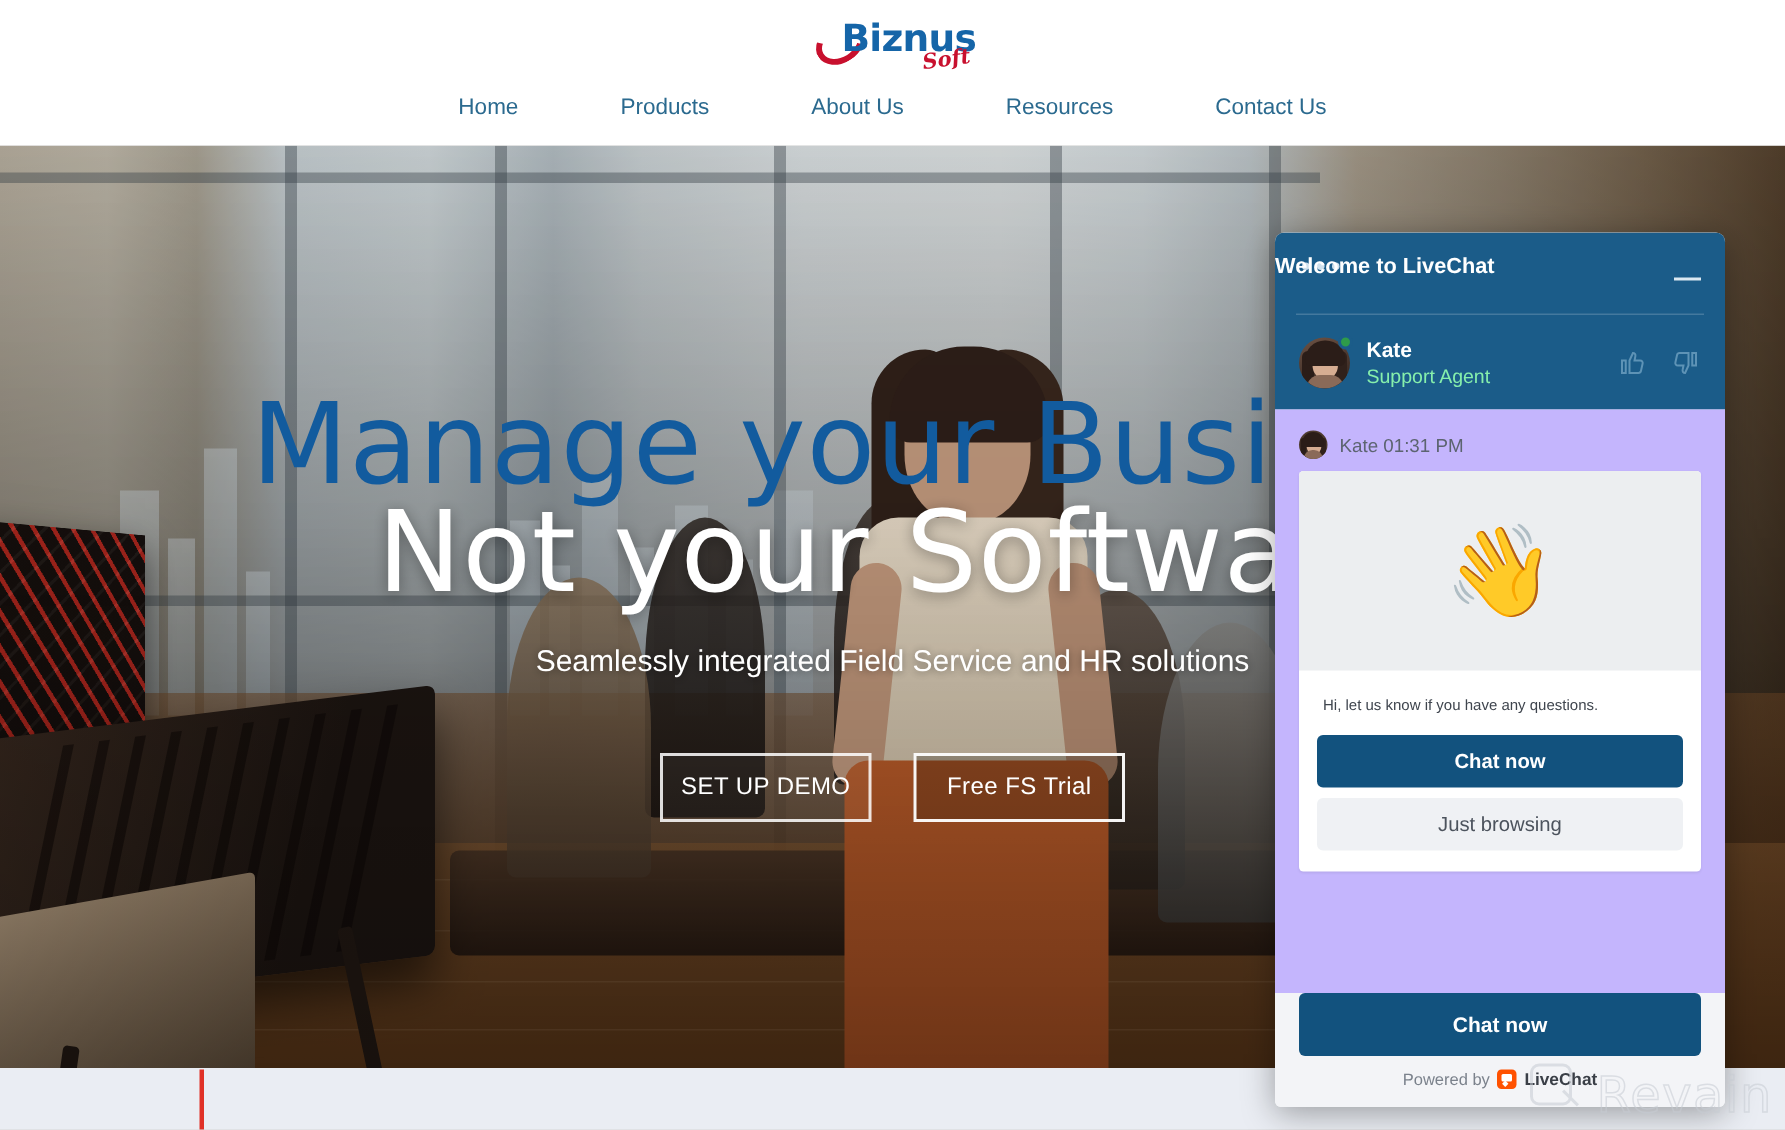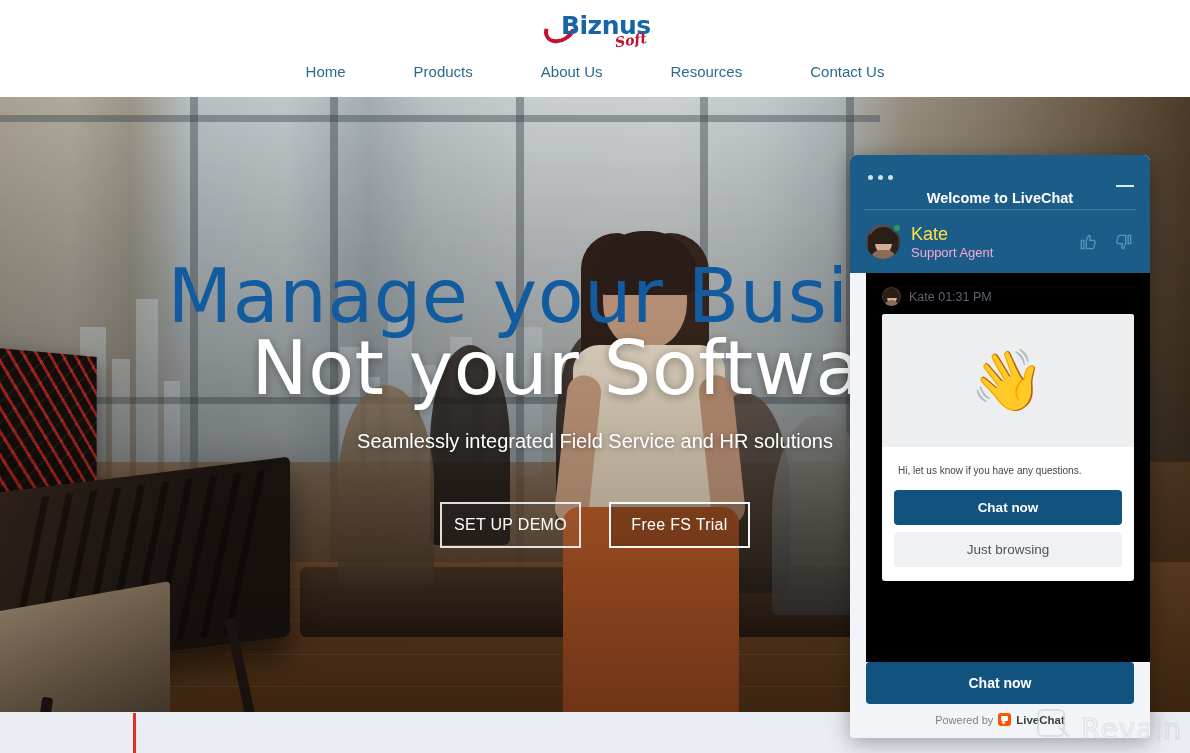--- a/index.html
+++ b/index.html
@@ -189,21 +189,21 @@
   .chat-header {
     background: #1b5c89; color: #fff; height: 118px; position: relative; flex: 0 0 auto;
   }
   .chat-title-row { position: relative; height: 54px; }
   .chat-dots {
     position: absolute; left: 18px; top: 20px; display: flex; gap: 5px; cursor: pointer;
   }
   .chat-dots i { width: 5px; height: 5px; background: #cfe0ec; border-radius: 50%; display:block; }
   .chat-title {
     position: absolute; left: 0; width: 300px; top: 15px;
-    text-align: center; font-size: 14.5px; font-weight: bold; color: #ffffff; margin-top: 20px;
+    text-align: left; font-size: 14.5px; font-weight: bold; color: #ffffff;
   }
   .chat-min {
     position: absolute; right: 16px; top: 30px; width: 18px; height: 2px;
     background: #dbe8f1; cursor: pointer;
   }
   .chat-divider { position: absolute; left: 14px; right: 14px; top: 54px; height: 1px; background: rgba(255,255,255,.18); }
   .agent-row {
     position: absolute; left: 0; top: 62px; width: 300px; height: 50px;
     display: flex; align-items: center; padding: 0 16px;
   }
@@ -215,28 +215,28 @@
   .av-face { position:absolute; left:9px; top:8px; width:17px; height:20px; background:#d6ad92; border-radius:48%; }
   .av-hair { position:absolute; left:4px; top:2px; width:27px; height:17px; background:#2b1d18; border-radius:14px 14px 4px 4px; }
   .av-hair-s1 { position:absolute; left:2px; top:9px; width:8px; height:24px; background:#2b1d18; border-radius:6px; }
   .av-hair-s2 { position:absolute; right:2px; top:9px; width:8px; height:24px; background:#30211b; border-radius:6px; }
   .av-body { position:absolute; left:5px; bottom:0; width:25px; height:9px; background:#8a6a58; border-radius:10px 10px 0 0; }
   .online-dot {
     position: absolute; right: -2px; top: -2px; width: 10px; height: 10px;
     border-radius: 50%; background: #2e9b4a; border: 2px solid #1b5c89;
   }
   .agent-info { margin-left: 11px; line-height: 1.25; }
-  .agent-name { font-size: 18px; font-weight: normal; color:#fde047; }
-  .agent-role { font-size: 13px; color:#f9a8d4; font-weight: normal; text-align: center; }
+  .agent-name { font-size: 14px; font-weight: bold; color:#ffffff; }
+  .agent-role { font-size: 13px; color:#86efac; font-weight: normal; text-align: center; }
   .rate-icons { margin-left: auto; display: flex; gap: 16px; align-items: center; }
   .rate-icons svg { display: block; }
 
   .chat-body {
-    flex: 1 1 auto; background: #000000; position: relative;
-    padding: 14px 16px 0 16px; overflow: hidden; margin-left: 16px;
+    flex: 1 1 auto; background: #c4b5fd; position: relative;
+    padding: 14px 16px 0 16px; overflow: hidden;
   }
   .msg-meta { display: flex; align-items: center; gap: 8px; margin-bottom: 8px; }
   .msg-avatar { width: 19px; height: 19px; border-radius: 50%; overflow: hidden; background:#4d3a2e; position: relative; flex:0 0 auto;}
   .msg-avatar .av-face { left:5px; top:4px; width:10px; height:12px; }
   .msg-avatar .av-hair { left:2px; top:1px; width:15px; height:10px; border-radius:8px 8px 2px 2px;}
   .msg-avatar .av-hair-s1 { left:1px; top:5px; width:4px; height:14px;}
   .msg-avatar .av-hair-s2 { right:1px; top:5px; width:4px; height:14px;}
   .msg-avatar .av-body { left:3px; width:13px; height:6px;}
   .msg-who { font-size: 12.5px; color: #5c6470; }
 
@@ -296,21 +296,21 @@
   .wm-glass { position: relative; width: 40px; height: 40px; }
   .wm-glass .ring {
     position: absolute; left: 2px; top: 0; width: 28px; height: 28px;
     border: 2px solid #c7ccd3; border-radius: 6px;
   }
   .wm-glass .handle {
     position: absolute; left: 22px; top: 22px; width: 14px; height: 2px;
     background: #c7ccd3; transform: rotate(45deg);
   }
   .wm-text {
-    font-size: 28px; color: transparent; -webkit-text-stroke: 1px #c7ccd3;
+    font-size: 33px; color: transparent; -webkit-text-stroke: 1px #c7ccd3;
     font-family: "DejaVu Sans", sans-serif; letter-spacing: 1px;
   }
 </style>
 </head>
 <body>
 
 <div class="page">
 
   <div class="site-header">
     <div class="logo-wrap">

